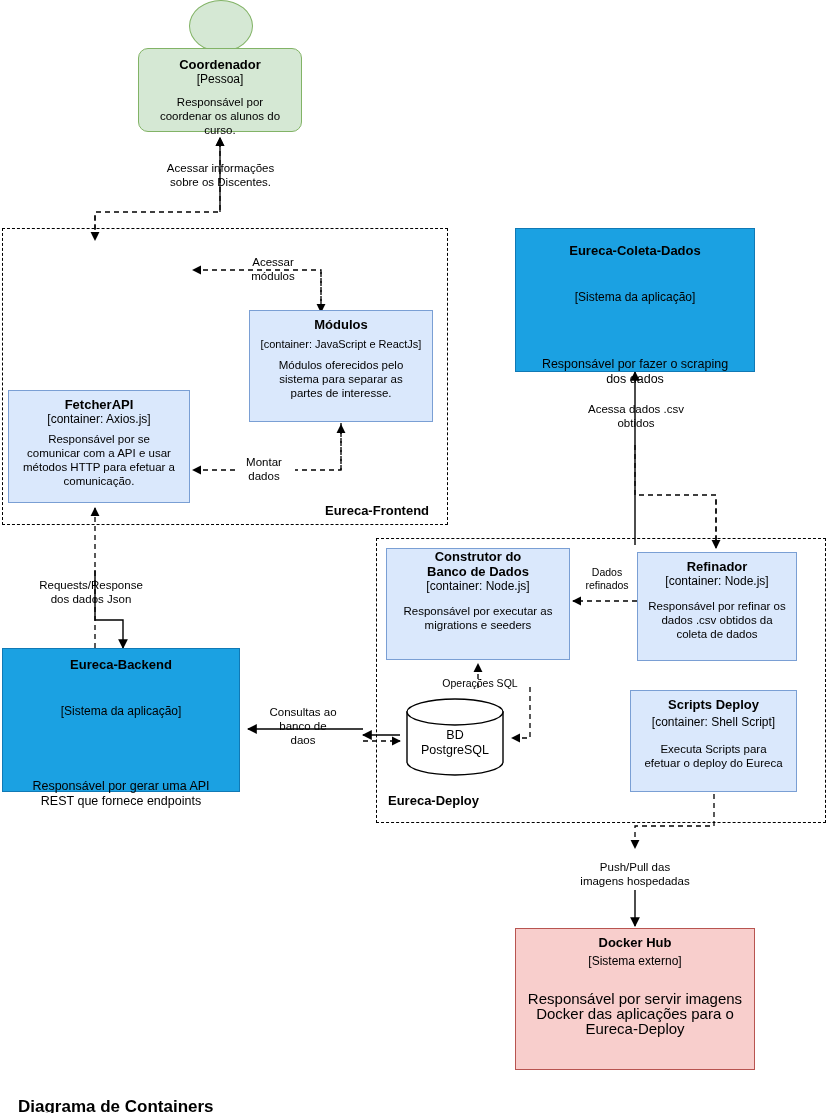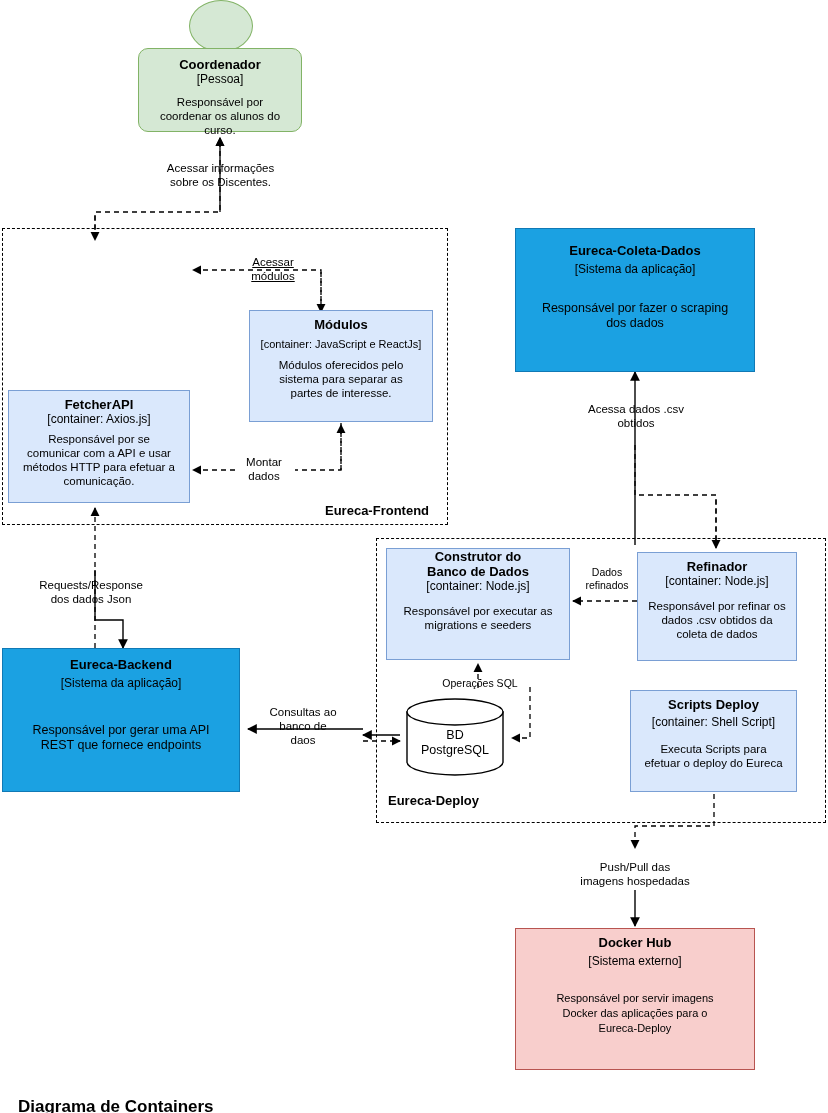--- a/index.html
+++ b/index.html
@@ -59,20 +59,21 @@
 
   
   .container-box {
     background: #dae8fc;
     border: 1.2px solid #7a9fd4;
   }
   
   .system-box {
     background: #1ba1e2;
     border: 1.2px solid #1079b5;
+    gap: 28px;
   }
   
   .external-box {
     background: #f8cecc;
     border: 1.4px solid #b85450;
   }
 
   
   .group {
     position: absolute;
@@ -261,29 +262,29 @@
       <path d="M 2 14 L 2 64 A 48 13 0 0 0 98 64 L 98 14 Z" fill="#ffffff" stroke="#000" stroke-width="1.4"></path>
       <ellipse cx="50" cy="14" rx="48" ry="13" fill="#ffffff" stroke="#000" stroke-width="1.4"></ellipse>
     </svg>
     <div class="db-text" style="top:30px; white-space:pre-line;">BD
 PostgreSQL</div>
   </div>
 
   <div class="box external-box" style="left:515px; top:928px; width:240px; height:142px; padding-top:6px;">
     <div class="title">Docker Hub</div>
     <div class="tech" style="margin-top:4px;">[Sistema externo]</div>
-    <div class="desc" style="white-space:pre-line; margin-top:22px; font-size:11px; line-height:15px;">Responsável por servir imagens
+    <div class="desc" style="white-space:pre-line; margin-top:22px; font-size:15px; line-height:15px;">Responsável por servir imagens
 Docker das aplicações para o
 Eureca-Deploy</div>
   </div>
 
   <div class="edge-label" style="left:152px; top:161px; width:137px;">Acessar informações
 sobre os Discentes.</div>
 
-  <div class="edge-label" style="left:240px; top:255px; width:66px;text-decoration:underline;">Acessar
+  <div class="edge-label" style="left:240px; top:255px; width:66px;">Acessar
 módulos</div>
 
   <div class="edge-label" style="left:235px; top:455px; width:58px;">Montar
 dados</div>
 
   <div class="edge-label" style="left:566px; top:402px; width:140px;">Acessa dados .csv
 obtidos</div>
 
   <div class="edge-label" style="left:21px; top:578px; width:140px;">Requests/Response
 dos dados Json</div>

